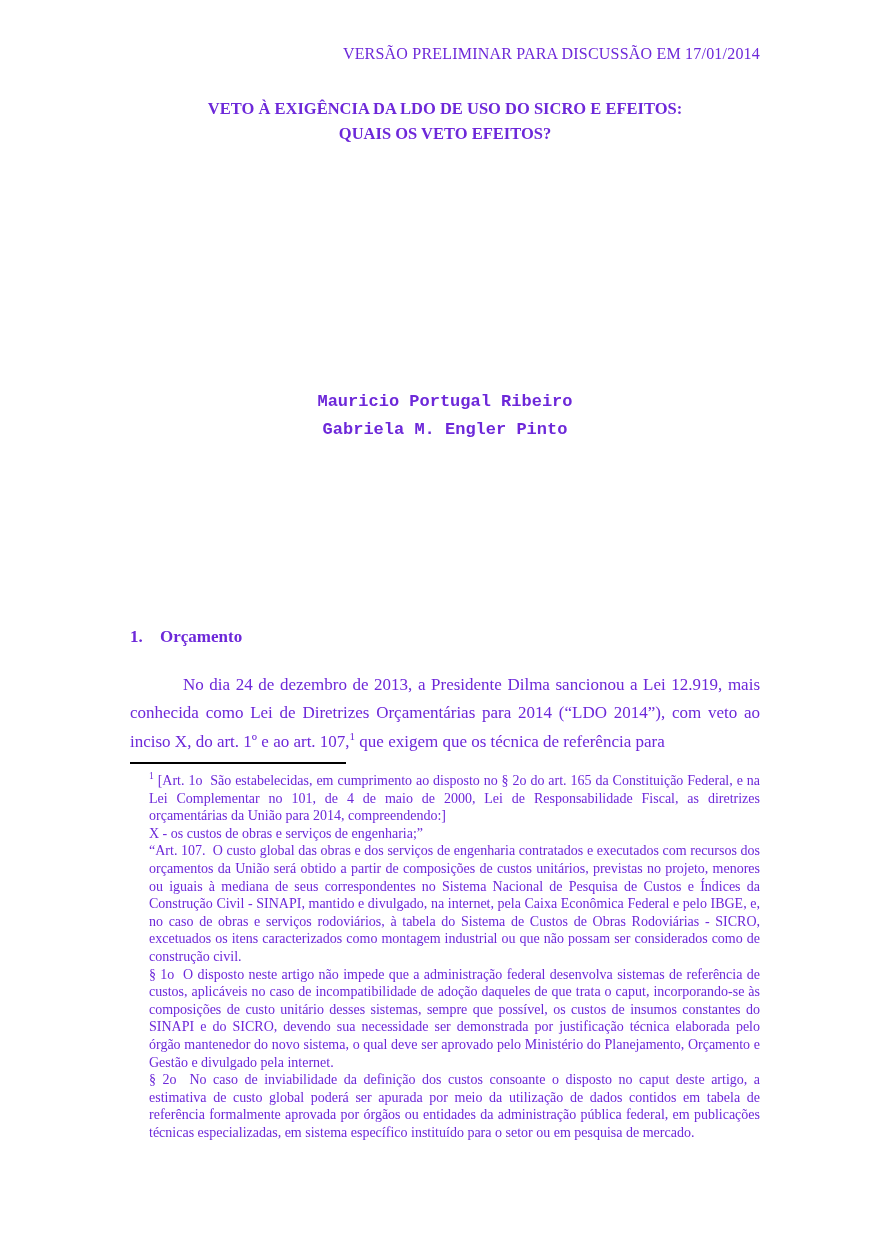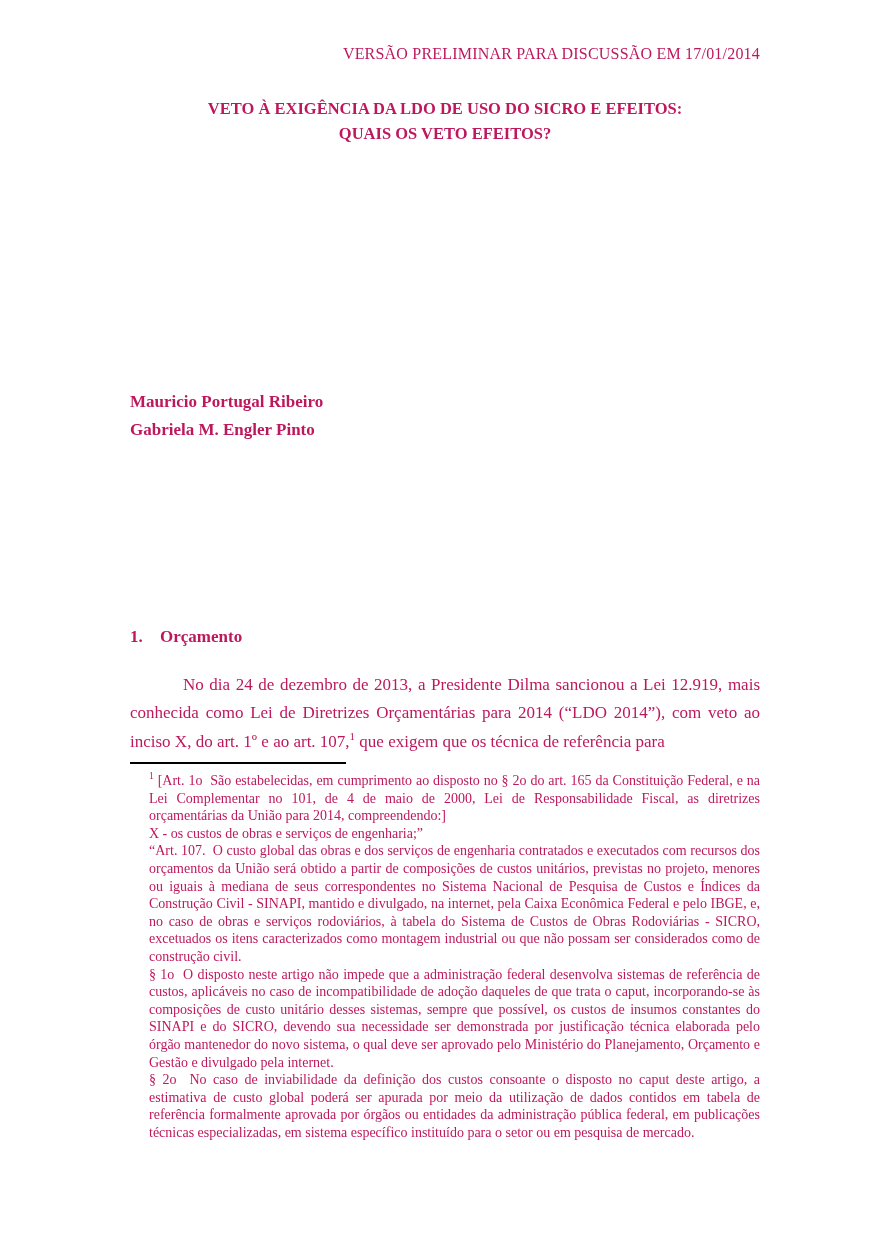--- a/index.html
+++ b/index.html
@@ -4,21 +4,21 @@
 <style>
   * { margin: 0; padding: 0; box-sizing: border-box; }
   html, body { background: #e8e8e8; }
   body { font-family: "Liberation Serif", serif; }
 
   .page {
     position: relative;
     width: 882px;
     height: 1256px;
     background: #ffffff;
-    color: #be185d;
+    color: #6d28d9;
     margin: 0 auto;
     overflow: hidden;
     padding-left: 42px;
   }
 
   .content-col {
     position: absolute;
     left: 130px;
     width: 630px;
   }
@@ -36,22 +36,23 @@
     font-size: 16.5px;
     font-weight: bold;
     text-align: center;
     line-height: 25px;
   }
 
   .authors {
     top: 388px;
     font-size: 17px;
     font-weight: bold;
-    text-align: left;
+    text-align: center;
     line-height: 28px;
+    font-family: Liberation Mono, monospace;
   }
 
   .section-heading {
     top: 626px;
     font-size: 17px;
     font-weight: bold;
     line-height: 22px;
   }
   .section-heading .sec-num { display: inline-block; min-width: 30px; }
 

